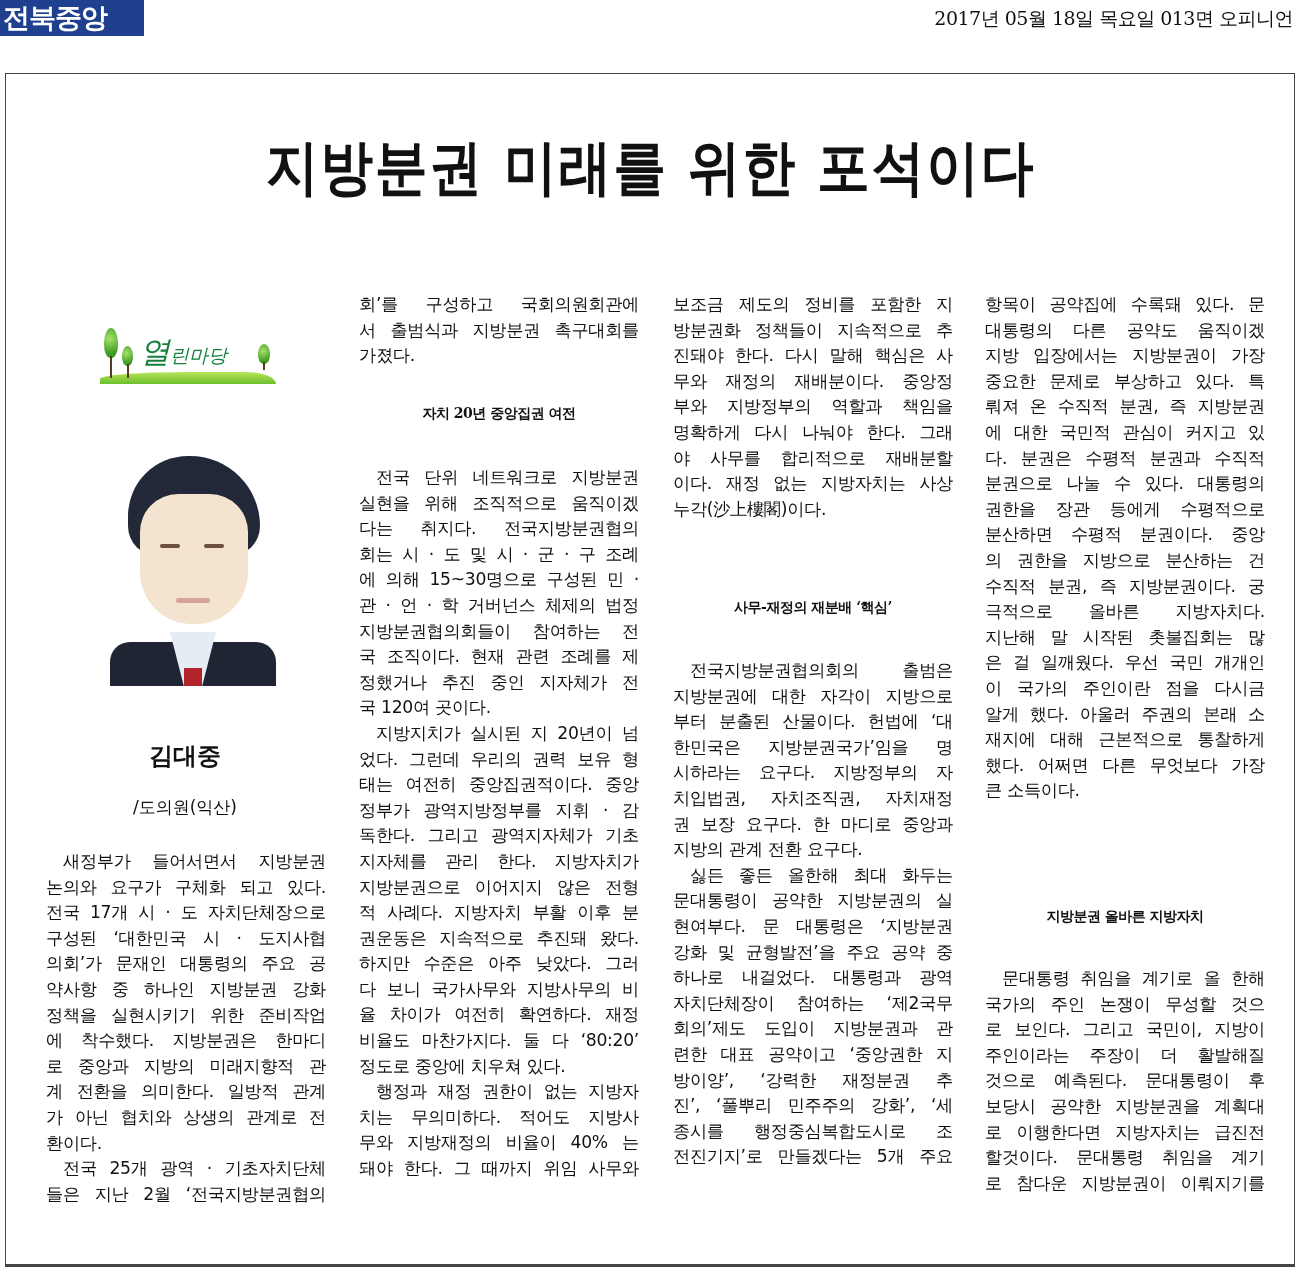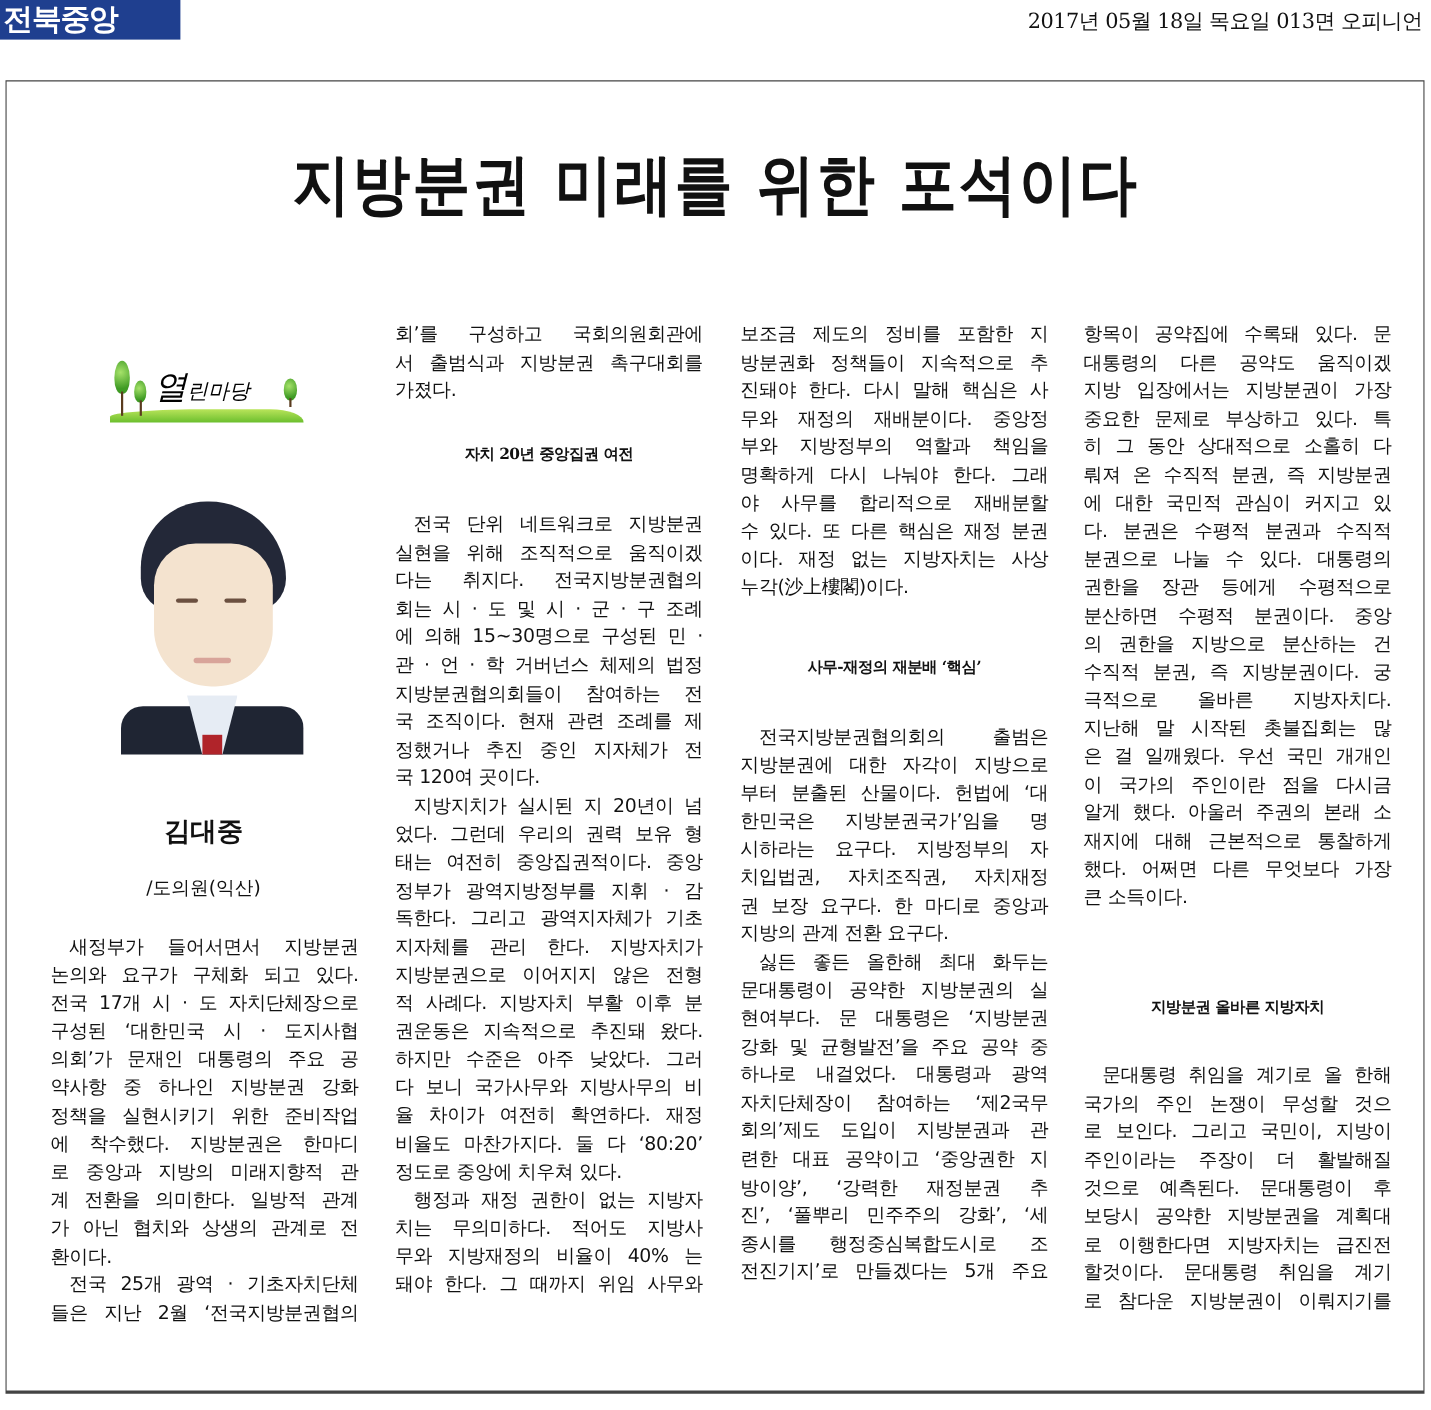--- a/index.html
+++ b/index.html
@@ -1,20 +1,20 @@
 <!DOCTYPE html>
 <html><head>
   <meta charset="utf-8">
   <style>
     * { margin: 0; padding: 0; box-sizing: border-box; }
     html, body { width: 1301px; height: 1282px; background: #ffffff; overflow: hidden; }
     body { position: relative; font-family: "DejaVu Sans", sans-serif; color: #111; }
 
     .masthead-logo {
-      position: absolute; left: 0; top: 0; width: 164px; height: 36px;
+      position: absolute; left: 0; top: 0; width: 144px; height: 36px;
       background: #1f3f8f; color: #fff;
       font-family: "DejaVu Sans", sans-serif; font-weight: bold; font-size: 27px;
       line-height: 36px; letter-spacing: -1px; padding-left: 3px; white-space: nowrap; overflow: hidden;
     }
     .dateline {
       position: absolute; right: 8px; top: 6px;
       font-family: "DejaVu Serif", serif; font-size: 19px; letter-spacing: -0.5px; color: #111;
       white-space: nowrap;
     }
     .frame {
@@ -44,21 +44,21 @@
     .badge .ground {
       position: absolute; left: 0; bottom: 0; width: 100%; height: 12px;
       background: linear-gradient(180deg, #b9e45a 0%, #6cbf2e 100%);
       border-top-left-radius: 60% 8px; border-top-right-radius: 20% 14px;
     }
     .tree { position: absolute; }
     .tree .crown { position: absolute; border-radius: 50% 50% 45% 45%; background: radial-gradient(circle at 40% 35%, #a6e26a, #3f9b24 70%); }
     .tree .trunk { position: absolute; width: 2px; background: #5a3b1e; }
     .badge .title {
       position: absolute; left: 40px; top: 6px; font-family: Liberation Sans, sans-serif;
-      font-size: 30px; font-style: italic; color: #000000; white-space: nowrap;
+      font-size: 30px; font-style: italic; color: #15803d; white-space: nowrap;
     }
     .badge .title small { font-size: 19px; font-style: italic; }
 
     .photo {
       position: absolute; left: 110px; top: 446px; width: 166px; height: 240px; overflow: hidden; background: #fff;
     }
     .photo .hair { position: absolute; left: 18px; top: 10px; width: 132px; height: 100px; background: #232838; border-radius: 60px 70px 30px 30px; }
     .photo .face { position: absolute; left: 30px; top: 48px; width: 108px; height: 130px; background: #f4e3cf; border-radius: 38px 38px 52px 52px; }
     .photo .eye { position: absolute; top: 98px; width: 20px; height: 4px; background: #6b5040; border-radius: 2px; }
     .photo .mouth { position: absolute; left: 66px; top: 152px; width: 34px; height: 5px; background: #d8a49a; border-radius: 3px; }
@@ -167,21 +167,20 @@
   </div>
 
 <div class="col" id="col2a" style="left:673px;top:292px;">
     <span class="line">보조금 제도의 정비를 포함한 지</span>
     <span class="line">방분권화 정책들이 지속적으로 추</span>
     <span class="line">진돼야 한다. 다시 말해 핵심은 사</span>
     <span class="line">무와 재정의 재배분이다. 중앙정</span>
     <span class="line">부와 지방정부의 역할과 책임을</span>
     <span class="line">명확하게 다시 나눠야 한다. 그래</span>
     <span class="line">야 사무를 합리적으로 재배분할</span>
-    <span class="line">수 있다. 또 다른 핵심은 재정 분권</span>
     <span class="line">이다. 재정 없는 지방자치는 사상</span>
     <span class="line last">누각(沙上樓閣)이다.</span>
   </div>
 <div class="col subhead" style="left:673px;top:595px;">사무-재정의 재분배 ‘핵심’</div>
 <div class="col" id="col2b" style="left:673px;top:658px;">
     <span class="line indent">전국지방분권협의회의 출범은</span>
     <span class="line">지방분권에 대한 자각이 지방으로</span>
     <span class="line">부터 분출된 산물이다. 헌법에 ‘대</span>
     <span class="line">한민국은 지방분권국가’임을 명</span>
     <span class="line">시하라는 요구다. 지방정부의 자</span>
@@ -200,21 +199,20 @@
     <span class="line">진’, ‘풀뿌리 민주주의 강화’, ‘세</span>
     <span class="line">종시를 행정중심복합도시로 조</span>
     <span class="line">전진기지’로 만들겠다는 5개 주요</span>
   </div>
 
 <div class="col" id="col3a" style="left:985px;top:292px;">
     <span class="line">항목이 공약집에 수록돼 있다. 문</span>
     <span class="line">대통령의 다른 공약도 움직이겠</span>
     <span class="line">지방 입장에서는 지방분권이 가장</span>
     <span class="line">중요한 문제로 부상하고 있다. 특</span>
-    <span class="line">히 그 동안 상대적으로 소홀히 다</span>
     <span class="line">뤄져 온 수직적 분권, 즉 지방분권</span>
     <span class="line">에 대한 국민적 관심이 커지고 있</span>
     <span class="line">다. 분권은 수평적 분권과 수직적</span>
     <span class="line">분권으로 나눌 수 있다. 대통령의</span>
     <span class="line">권한을 장관 등에게 수평적으로</span>
     <span class="line">분산하면 수평적 분권이다. 중앙</span>
     <span class="line">의 권한을 지방으로 분산하는 건</span>
     <span class="line">수직적 분권, 즉 지방분권이다. 궁</span>
     <span class="line">극적으로 올바른 지방자치다.</span>
     <span class="line">지난해 말 시작된 촛불집회는 많</span>

